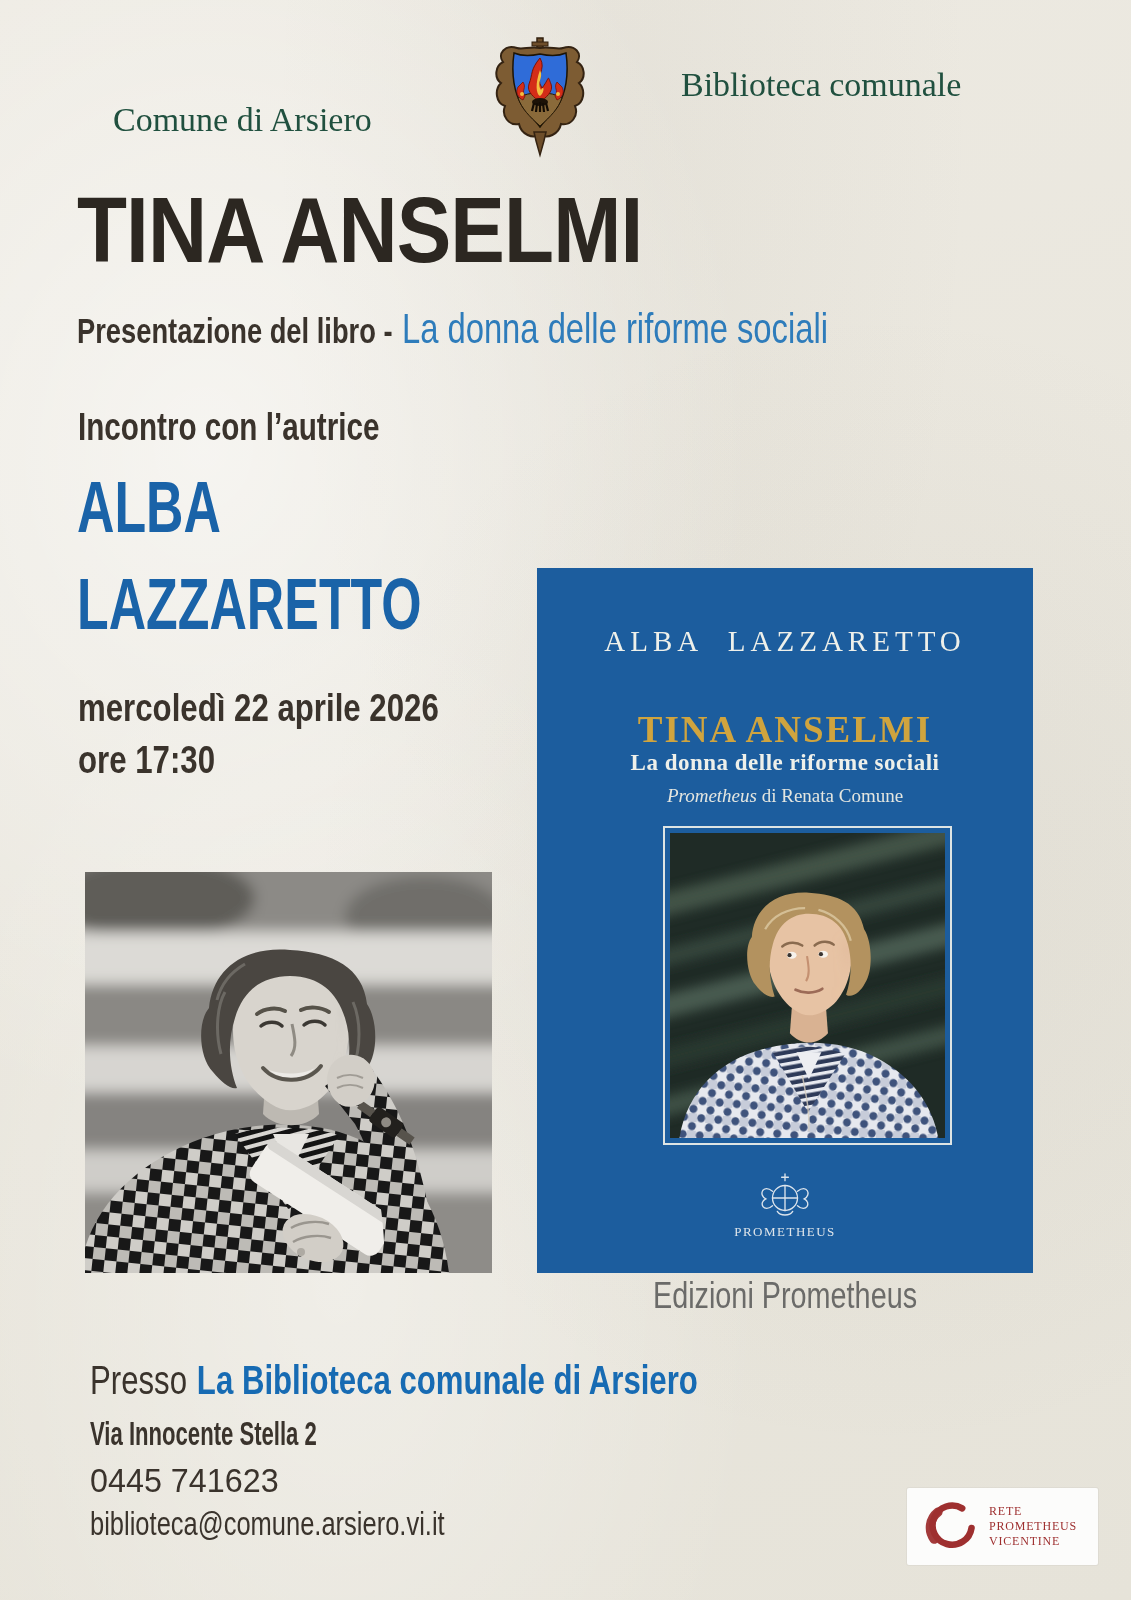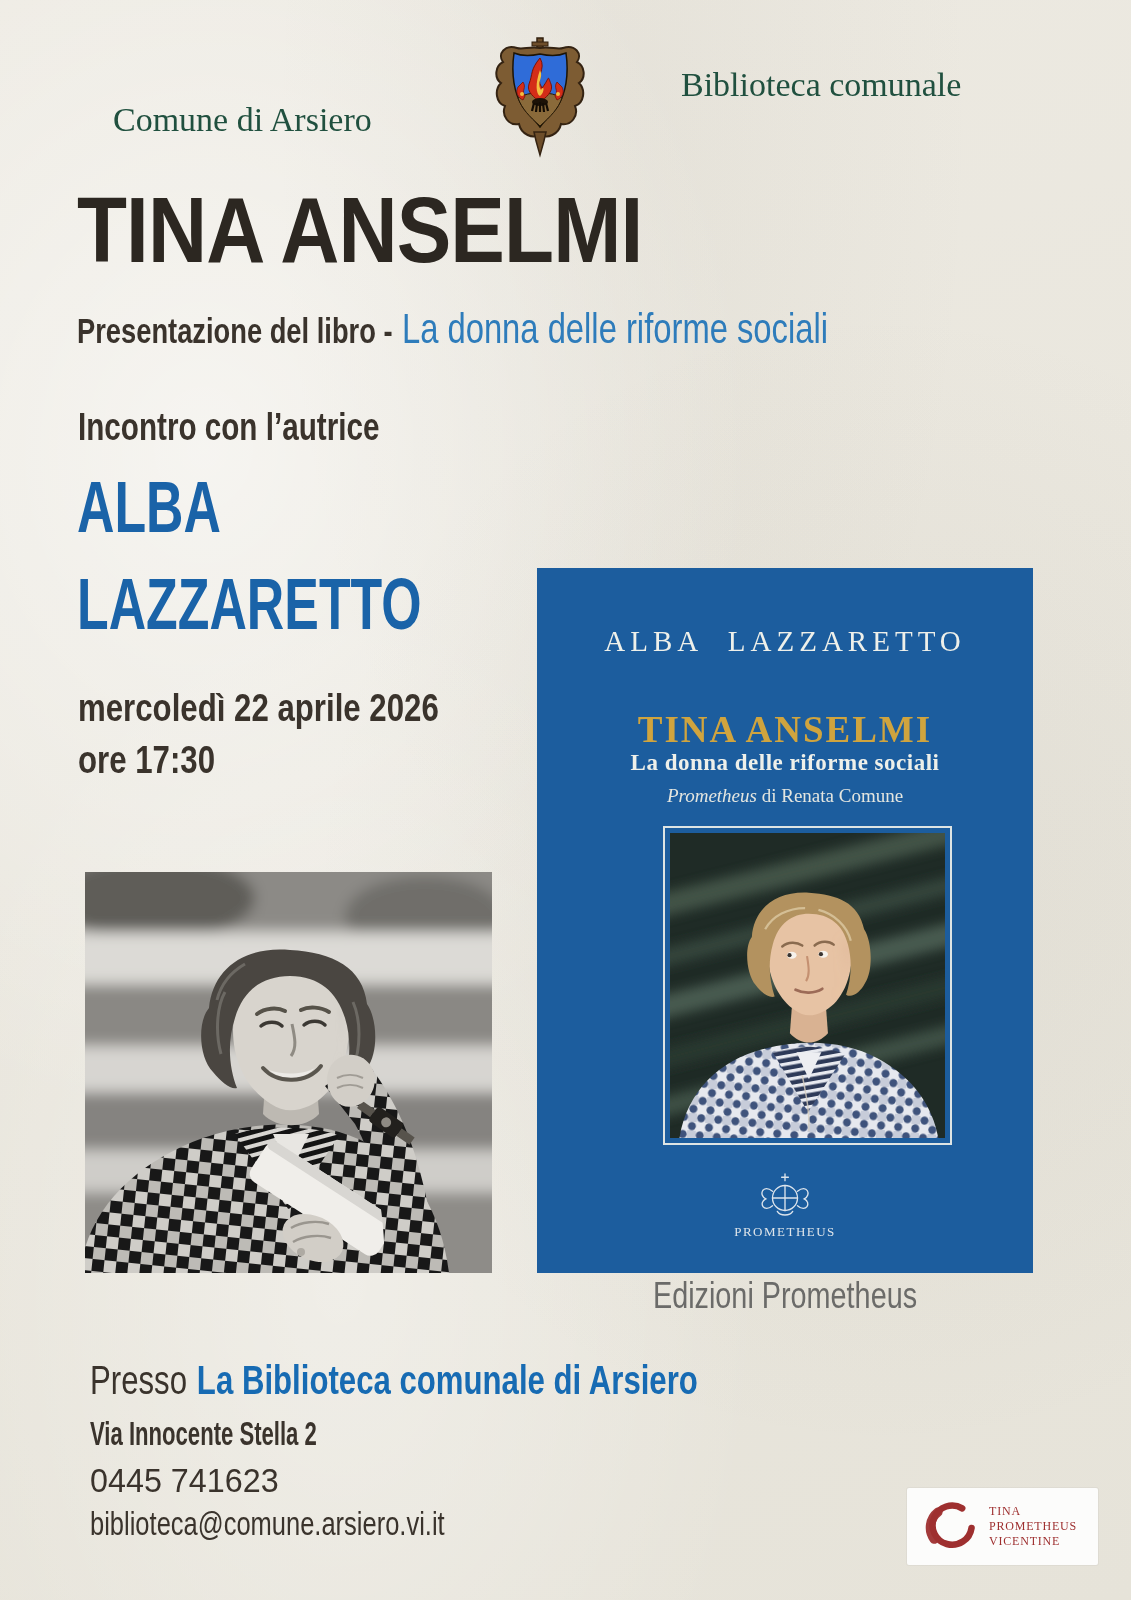--- a/index.html
+++ b/index.html
@@ -248,19 +248,19 @@
   <div class="abs venue-addr">Via Innocente Stella 2</div>
   <div class="abs venue-phone">0445 741623</div>
   <div class="abs venue-email">biblioteca@comune.arsiero.vi.it</div>
 
   <div class="rbv">
     <svg viewBox="0 0 60 60" aria-hidden="true">
       <path d="M42,10 A21,21 0 1 0 52,31" fill="none" stroke="#9e2f2f" stroke-width="7" stroke-linecap="round"></path>
       <path d="M16,14 A21,21 0 0 0 12,43" fill="none" stroke="#9e2f2f" stroke-width="10" stroke-linecap="round" opacity=".95"></path>
     </svg>
     <div class="rbv-text">
-      <span>TINA</span>
+      <span>RETE</span>
       <span>PROMETHEUS</span>
       <span>VICENTINE</span>
     </div>
   </div>
 
 </div>
 
 </body></html>

